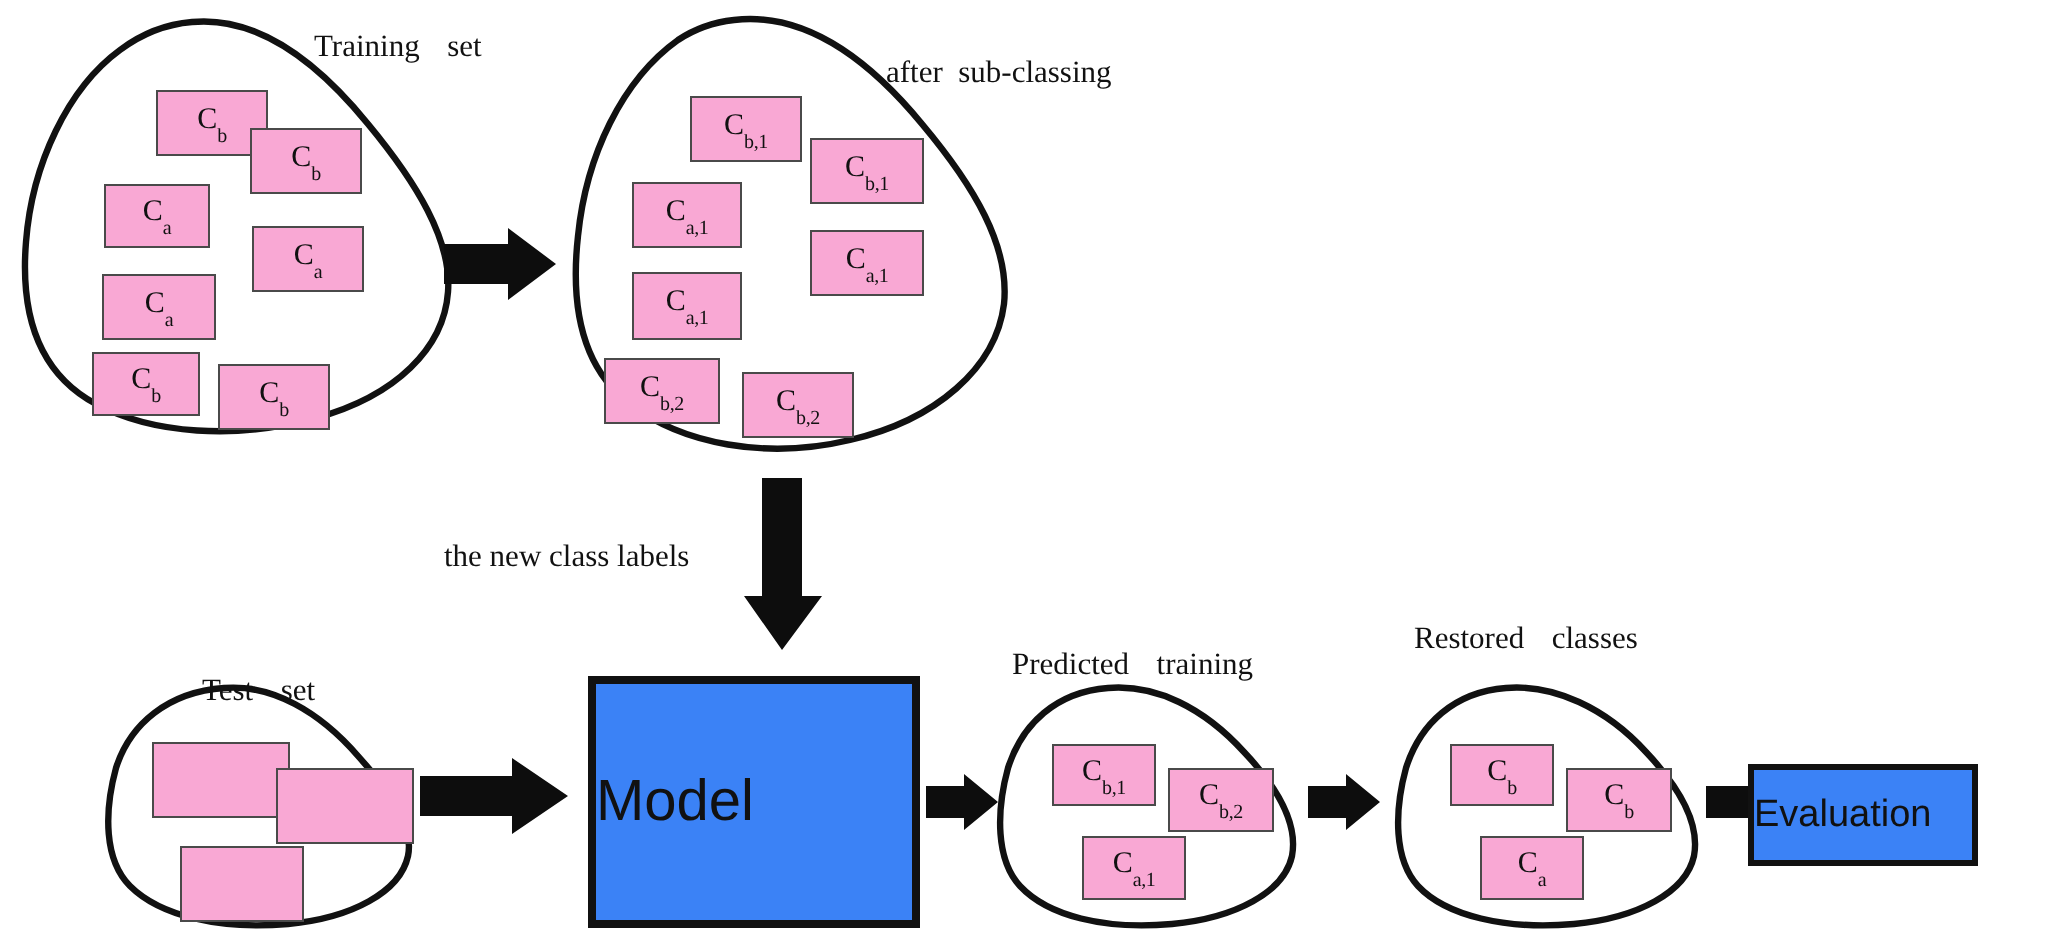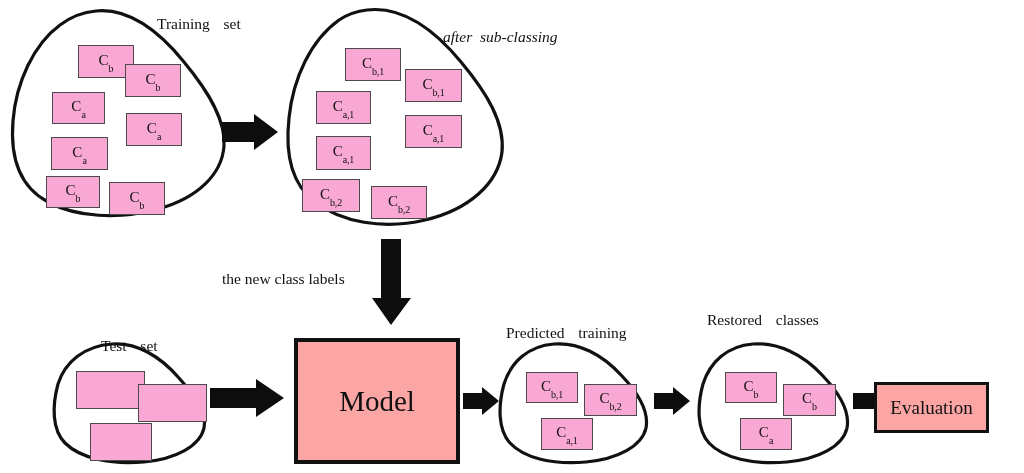--- a/index.html
+++ b/index.html
@@ -61,25 +61,24 @@
     white-space: pre;
     line-height: 1.35;
   }
   .caption.wide { word-spacing: 3px; }
 
   
   .proc-box {
     position: absolute;
     box-sizing: border-box;
     border: 4px solid #111111;
-    background: #fca5a5;
+    background: #3b82f6;
     display: flex;
     align-items: center;
-    justify-content: center;
-    font-family: Liberation Serif, serif;
+    font-family: Liberation Sans, sans-serif;
     color: #111111;
   }
   #model-box { font-size: 29px; }
   #evaluation-box { font-size: 19px; border-width: 3px; }
 
   
   .arrow { position: absolute; }
   .arrow svg { display: block; overflow: visible; }
   .arrow-shape { fill: #0d0d0d; }
 </style>
@@ -147,21 +146,21 @@
       <span><span>C</span><span class="sub">a,1</span></span>
     </div>
     <div class="item-box" style="left:19px; top:175px; width:58px; height:33px;">
       <span><span>C</span><span class="sub">b,2</span></span>
     </div>
     <div class="item-box" style="left:88px; top:182px; width:56px; height:33px;">
       <span><span>C</span><span class="sub">b,2</span></span>
     </div>
   </div>
 
-  <div class="caption" id="new-training-caption-2" style="left:443px; top:27px;font-style:italic;">after  sub-classing</div>
+  <div class="caption" id="new-training-caption-2" style="left:443px; top:27px;">after  sub-classing</div>
 
   <div class="caption" id="train-model-caption-2" style="left:222px; top:269px;">the new class labels</div>
 
   <div class="arrow" style="left:368px; top:236px;">
     <svg width="48" height="92" viewBox="0 0 48 92">
       <path class="arrow-shape" d="M 13 3 L 33 3 L 33 62 L 43 62 L 23 89 L 4 62 L 13 62 Z"></path>
     </svg>
   </div>
 
   <div class="blob" id="test-blob" style="left:50px; top:340px; width:160px; height:126px;">

